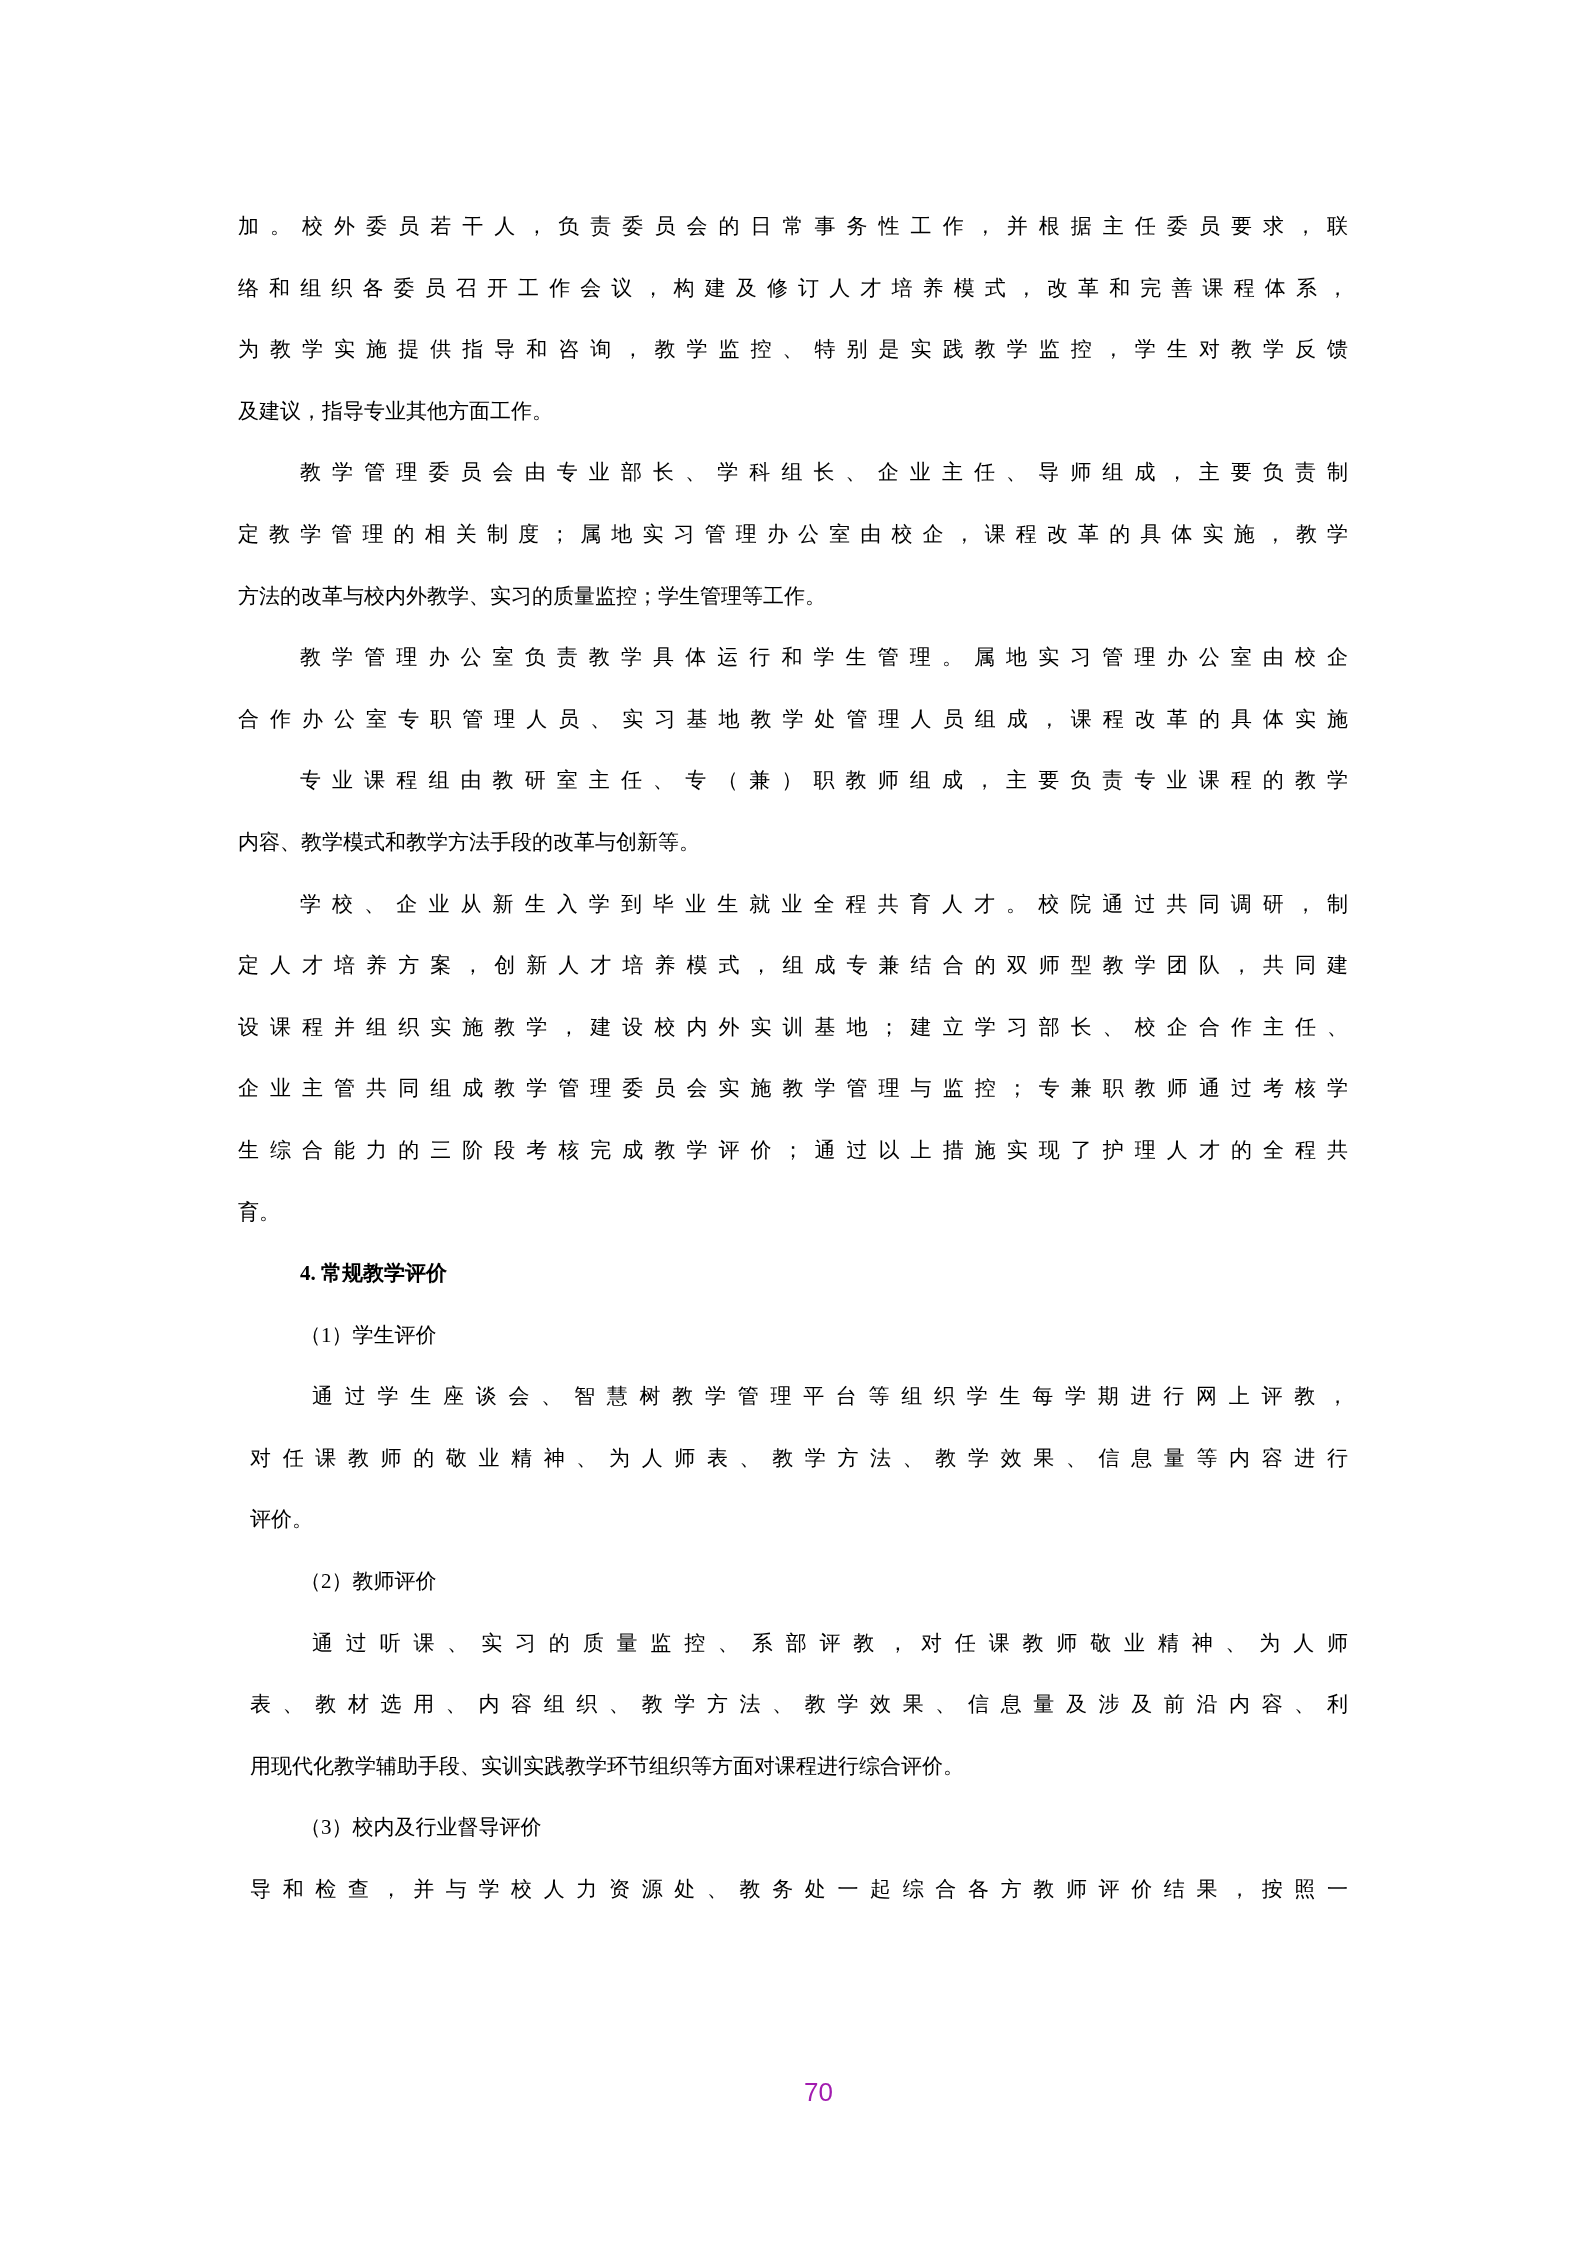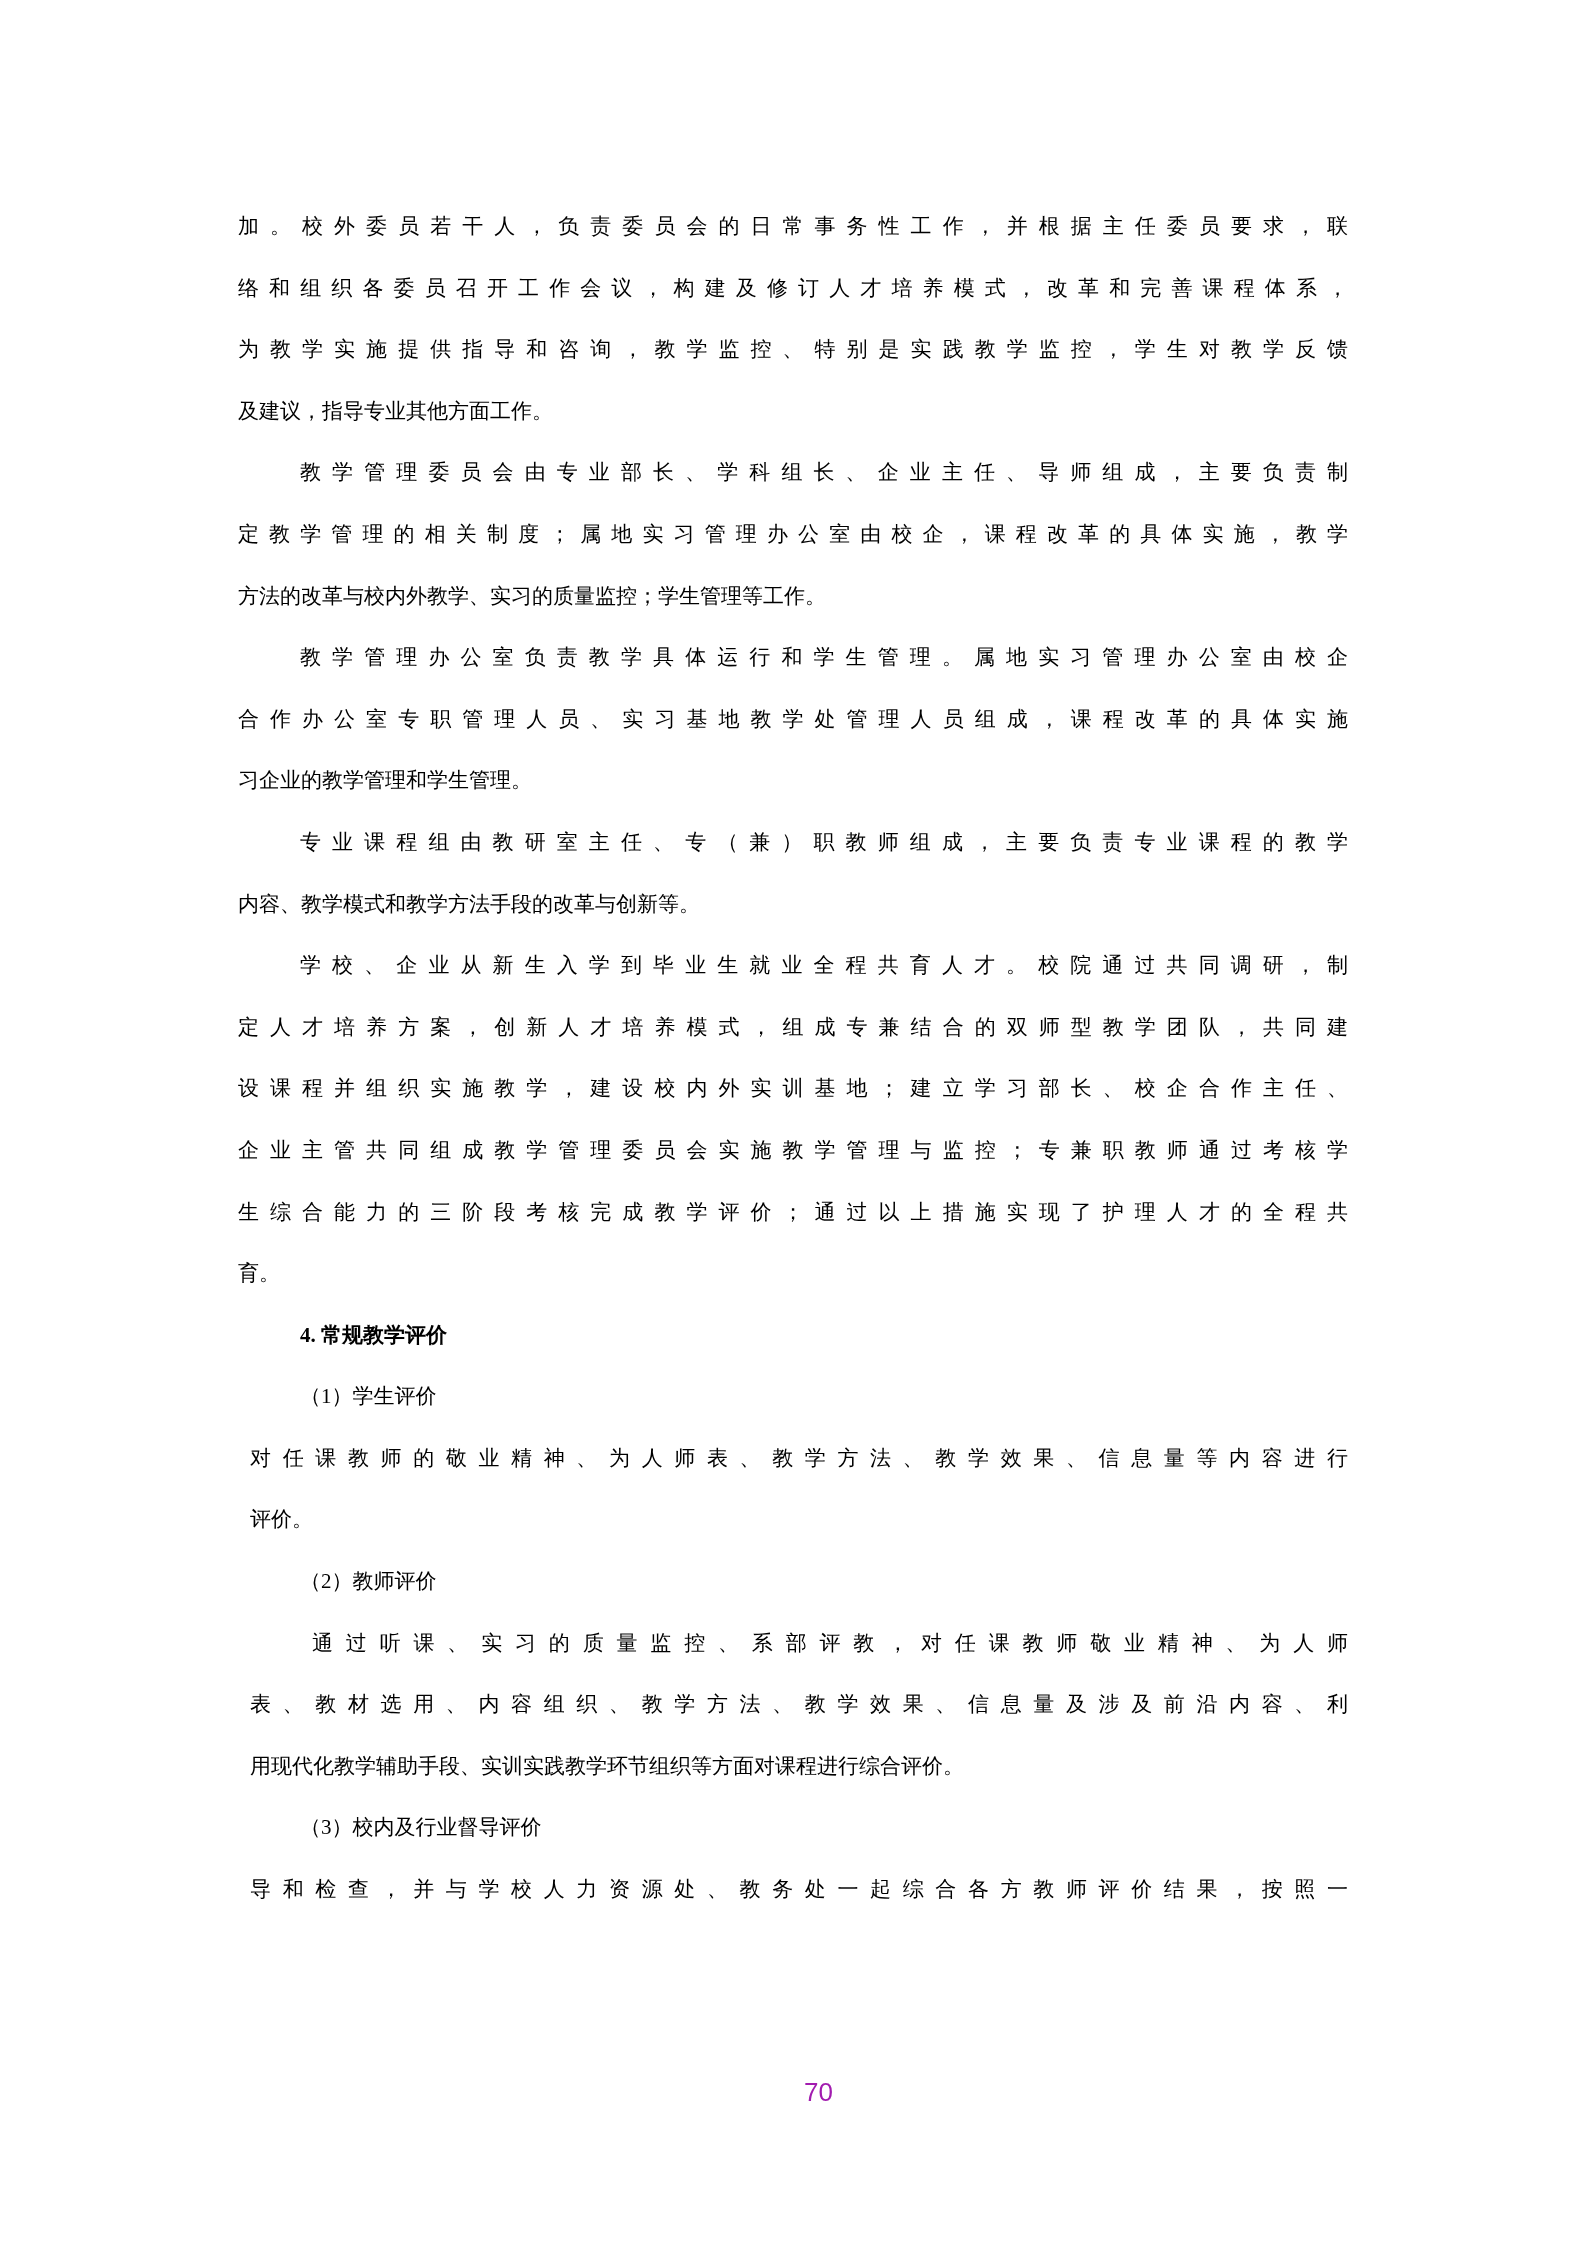--- a/index.html
+++ b/index.html
@@ -65,31 +65,31 @@
   <div class="text-column">
       <div class="line fill">加。校外委员若干人，负责委员会的日常事务性工作，并根据主任委员要求，联</div>
       <div class="line fill">络和组织各委员召开工作会议，构建及修订人才培养模式，改革和完善课程体系，</div>
       <div class="line fill">为教学实施提供指导和咨询，教学监控、特别是实践教学监控，学生对教学反馈</div>
       <div class="line">及建议，指导专业其他方面工作。</div>
       <div class="line fill indent">教学管理委员会由专业部长、学科组长、企业主任、导师组成，主要负责制</div>
       <div class="line fill">定教学管理的相关制度；属地实习管理办公室由校企，课程改革的具体实施，教学</div>
       <div class="line">方法的改革与校内外教学、实习的质量监控；学生管理等工作。</div>
       <div class="line fill indent">教学管理办公室负责教学具体运行和学生管理。属地实习管理办公室由校企</div>
       <div class="line fill">合作办公室专职管理人员、实习基地教学处管理人员组成，课程改革的具体实施</div>
-      <div class="line">习企业的教学管理和学生管理。</div>
       <div class="line fill indent">专业课程组由教研室主任、专（兼）职教师组成，主要负责专业课程的教学</div>
       <div class="line">内容、教学模式和教学方法手段的改革与创新等。</div>
       <div class="line fill indent">学校、企业从新生入学到毕业生就业全程共育人才。校院通过共同调研，制</div>
       <div class="line fill">定人才培养方案，创新人才培养模式，组成专兼结合的双师型教学团队，共同建</div>
       <div class="line fill">设课程并组织实施教学，建设校内外实训基地；建立学习部长、校企合作主任、</div>
       <div class="line fill">企业主管共同组成教学管理委员会实施教学管理与监控；专兼职教师通过考核学</div>
       <div class="line fill">生综合能力的三阶段考核完成教学评价；通过以上措施实现了护理人才的全程共</div>
       <div class="line">育。</div>
       <div class="line indent bold">4. 常规教学评价</div>
       <div class="line indent">（1）学生评价</div>
+      <div class="line fill indent inset">通过学生座谈会、智慧树教学管理平台等组织学生每学期进行网上评教，</div>
       <div class="line fill inset">对任课教师的敬业精神、为人师表、教学方法、教学效果、信息量等内容进行</div>
       <div class="line inset">评价。</div>
       <div class="line indent">（2）教师评价</div>
       <div class="line fill indent inset">通过听课、实习的质量监控、系部评教，对任课教师敬业精神、为人师</div>
       <div class="line fill inset">表、教材选用、内容组织、教学方法、教学效果、信息量及涉及前沿内容、利</div>
       <div class="line inset">用现代化教学辅助手段、实训实践教学环节组织等方面对课程进行综合评价。</div>
       <div class="line indent">（3）校内及行业督导评价</div>
       <div class="line fill inset">导和检查，并与学校人力资源处、教务处一起综合各方教师评价结果，按照一</div>
     </div>
   <div class="page-number">70</div>

